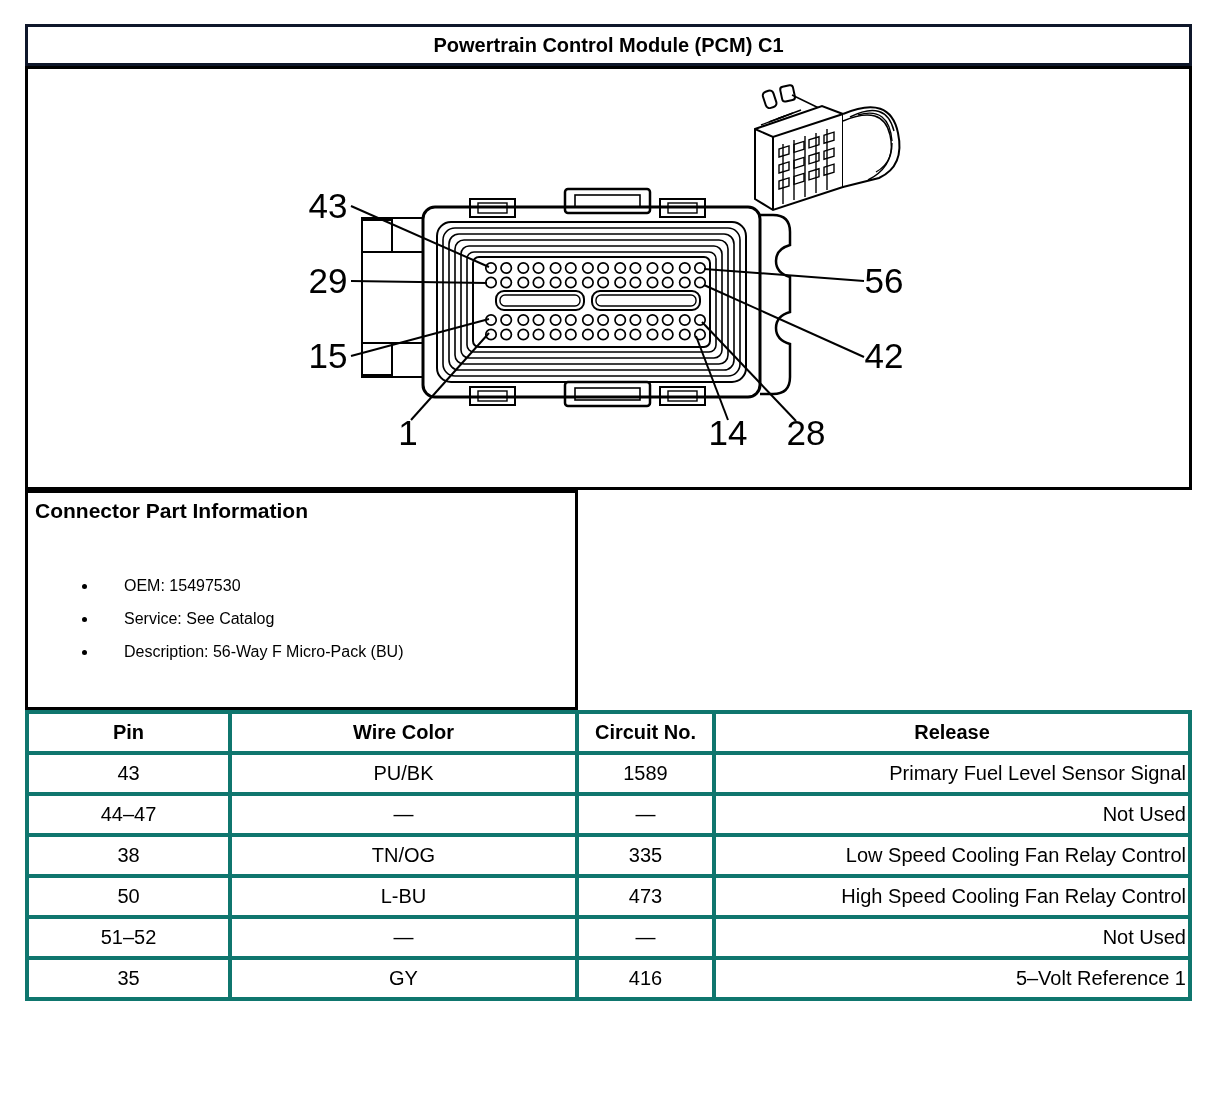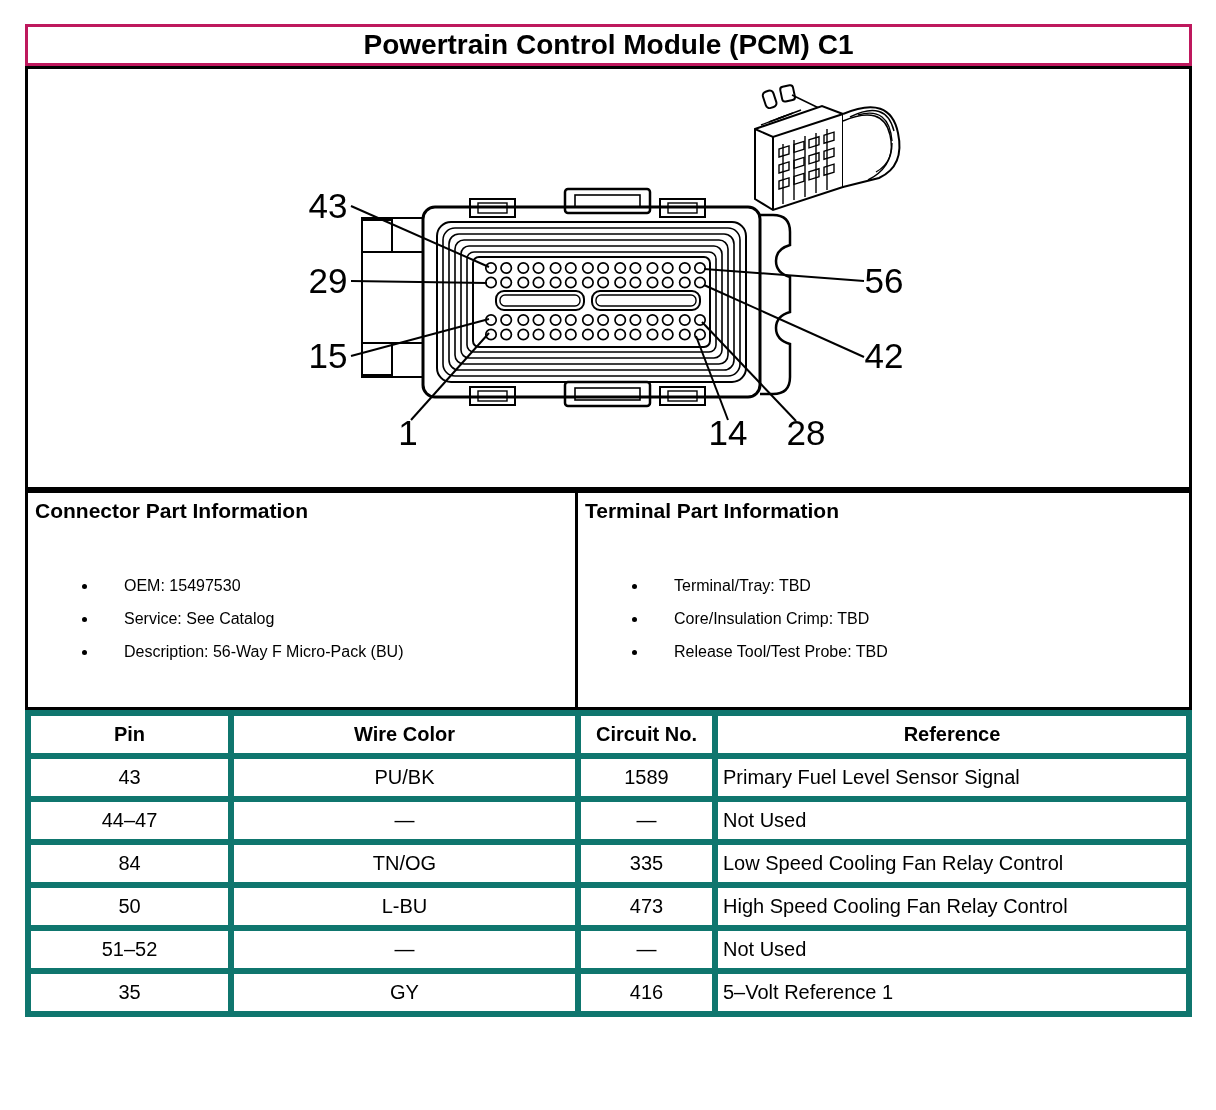--- a/index.html
+++ b/index.html
@@ -4,23 +4,23 @@
 <style>
   html,body { margin:0; padding:0; background:#ffffff; }
   .page {
     position:relative; width:1216px; height:1110px; background:#fff;
     font-family:"Liberation Sans", sans-serif; color:#000;
   }
   .frame { position:absolute; left:25px; top:24px; width:1167px; }
 
   .title-bar {
     box-sizing:border-box; width:100%; height:42px;
-    border:3px solid #be185d;
+    border:3px solid #0f172a;
     display:flex; align-items:center; justify-content:center;
-    font-size:28px; font-weight:bold;
+    font-size:20px; font-weight:bold;
   }
 
   .diagram-box {
     box-sizing:border-box; width:100%; height:424px;
     border:3px solid #000; position:relative; overflow:hidden;
   }
   .diagram-box svg { position:absolute; left:0; top:0; }
 
   .info-row { display:flex; width:100%; }
   .info-box { box-sizing:border-box; height:220px; border:3px solid #000; padding:4px 6px; overflow:hidden; }
@@ -28,25 +28,25 @@
   .info-box.right { width:614px; border-left:none; }
   .info-box h2 { margin:2px 0 0 1px; font-size:21px; font-weight:bold; }
   .info-box ul { margin:46px 0 0; padding:0 0 0 64px; list-style:disc; }
   .info-box li { font-size:16px; line-height:33px; padding-left:26px; }
 
   table.pin-table {
     width:1167px; border-collapse:collapse; table-layout:fixed;
     font-size:20px;
   }
   .pin-table th, .pin-table td {
-    border:6px solid #0f766e; height:37px; padding:0 2px;
+    border:4px solid #0f766e; height:37px; padding:0 2px;
     text-align:center; font-weight:normal; overflow:hidden; white-space:nowrap;
   }
   .pin-table th { font-weight:bold; }
-  .pin-table td.fn { text-align:left; padding-left:5px; }
+  .pin-table td.fn { text-align:right; padding-left:5px; }
 
   
   .ln   { fill:none; stroke:#000; }
   .sw1  { stroke-width:1.4; }
   .sw15 { stroke-width:1.6; }
   .sw2  { stroke-width:2; }
   .sw25 { stroke-width:2.5; }
   .sw3  { stroke-width:3; }
   .pin-label {
     font-family:"Liberation Sans", sans-serif; font-size:35px; fill:#000;
@@ -240,60 +240,52 @@
 
     <div class="info-row">
       <section class="info-box left">
         <h2>Connector Part Information</h2>
         <ul>
           <li>OEM: 15497530</li>
           <li>Service: See Catalog</li>
           <li>Description: 56-Way F Micro-Pack (BU)</li>
         </ul>
       </section>
-      <section class="info-box right">
-        <h2>Terminal Part Information</h2>
-        <ul>
-          <li>Terminal/Tray: TBD</li>
-          <li>Core/Insulation Crimp: TBD</li>
-          <li>Release Tool/Test Probe: TBD</li>
-        </ul>
-      </section>
     </div>
 
     <table class="pin-table">
       <colgroup>
         <col style="width:203px">
           <col style="width:347px">
           <col style="width:137px">
           <col>
       </colgroup>
       <thead>
         <tr>
           <th>Pin</th>
           <th>Wire Color</th>
           <th>Circuit No.</th>
-          <th>Reference</th>
+          <th>Release</th>
         </tr>
       </thead>
       <tbody>
         <tr>
           <td>43</td>
           <td>PU/BK</td>
           <td>1589</td>
           <td class="fn">Primary Fuel Level Sensor Signal</td>
         </tr>
         <tr>
           <td>44–47</td>
           <td>—</td>
           <td>—</td>
           <td class="fn">Not Used</td>
         </tr>
         <tr>
-          <td>84</td>
+          <td>38</td>
           <td>TN/OG</td>
           <td>335</td>
           <td class="fn">Low Speed Cooling Fan Relay Control</td>
         </tr>
         <tr>
           <td>50</td>
           <td>L-BU</td>
           <td>473</td>
           <td class="fn">High Speed Cooling Fan Relay Control</td>
         </tr>

